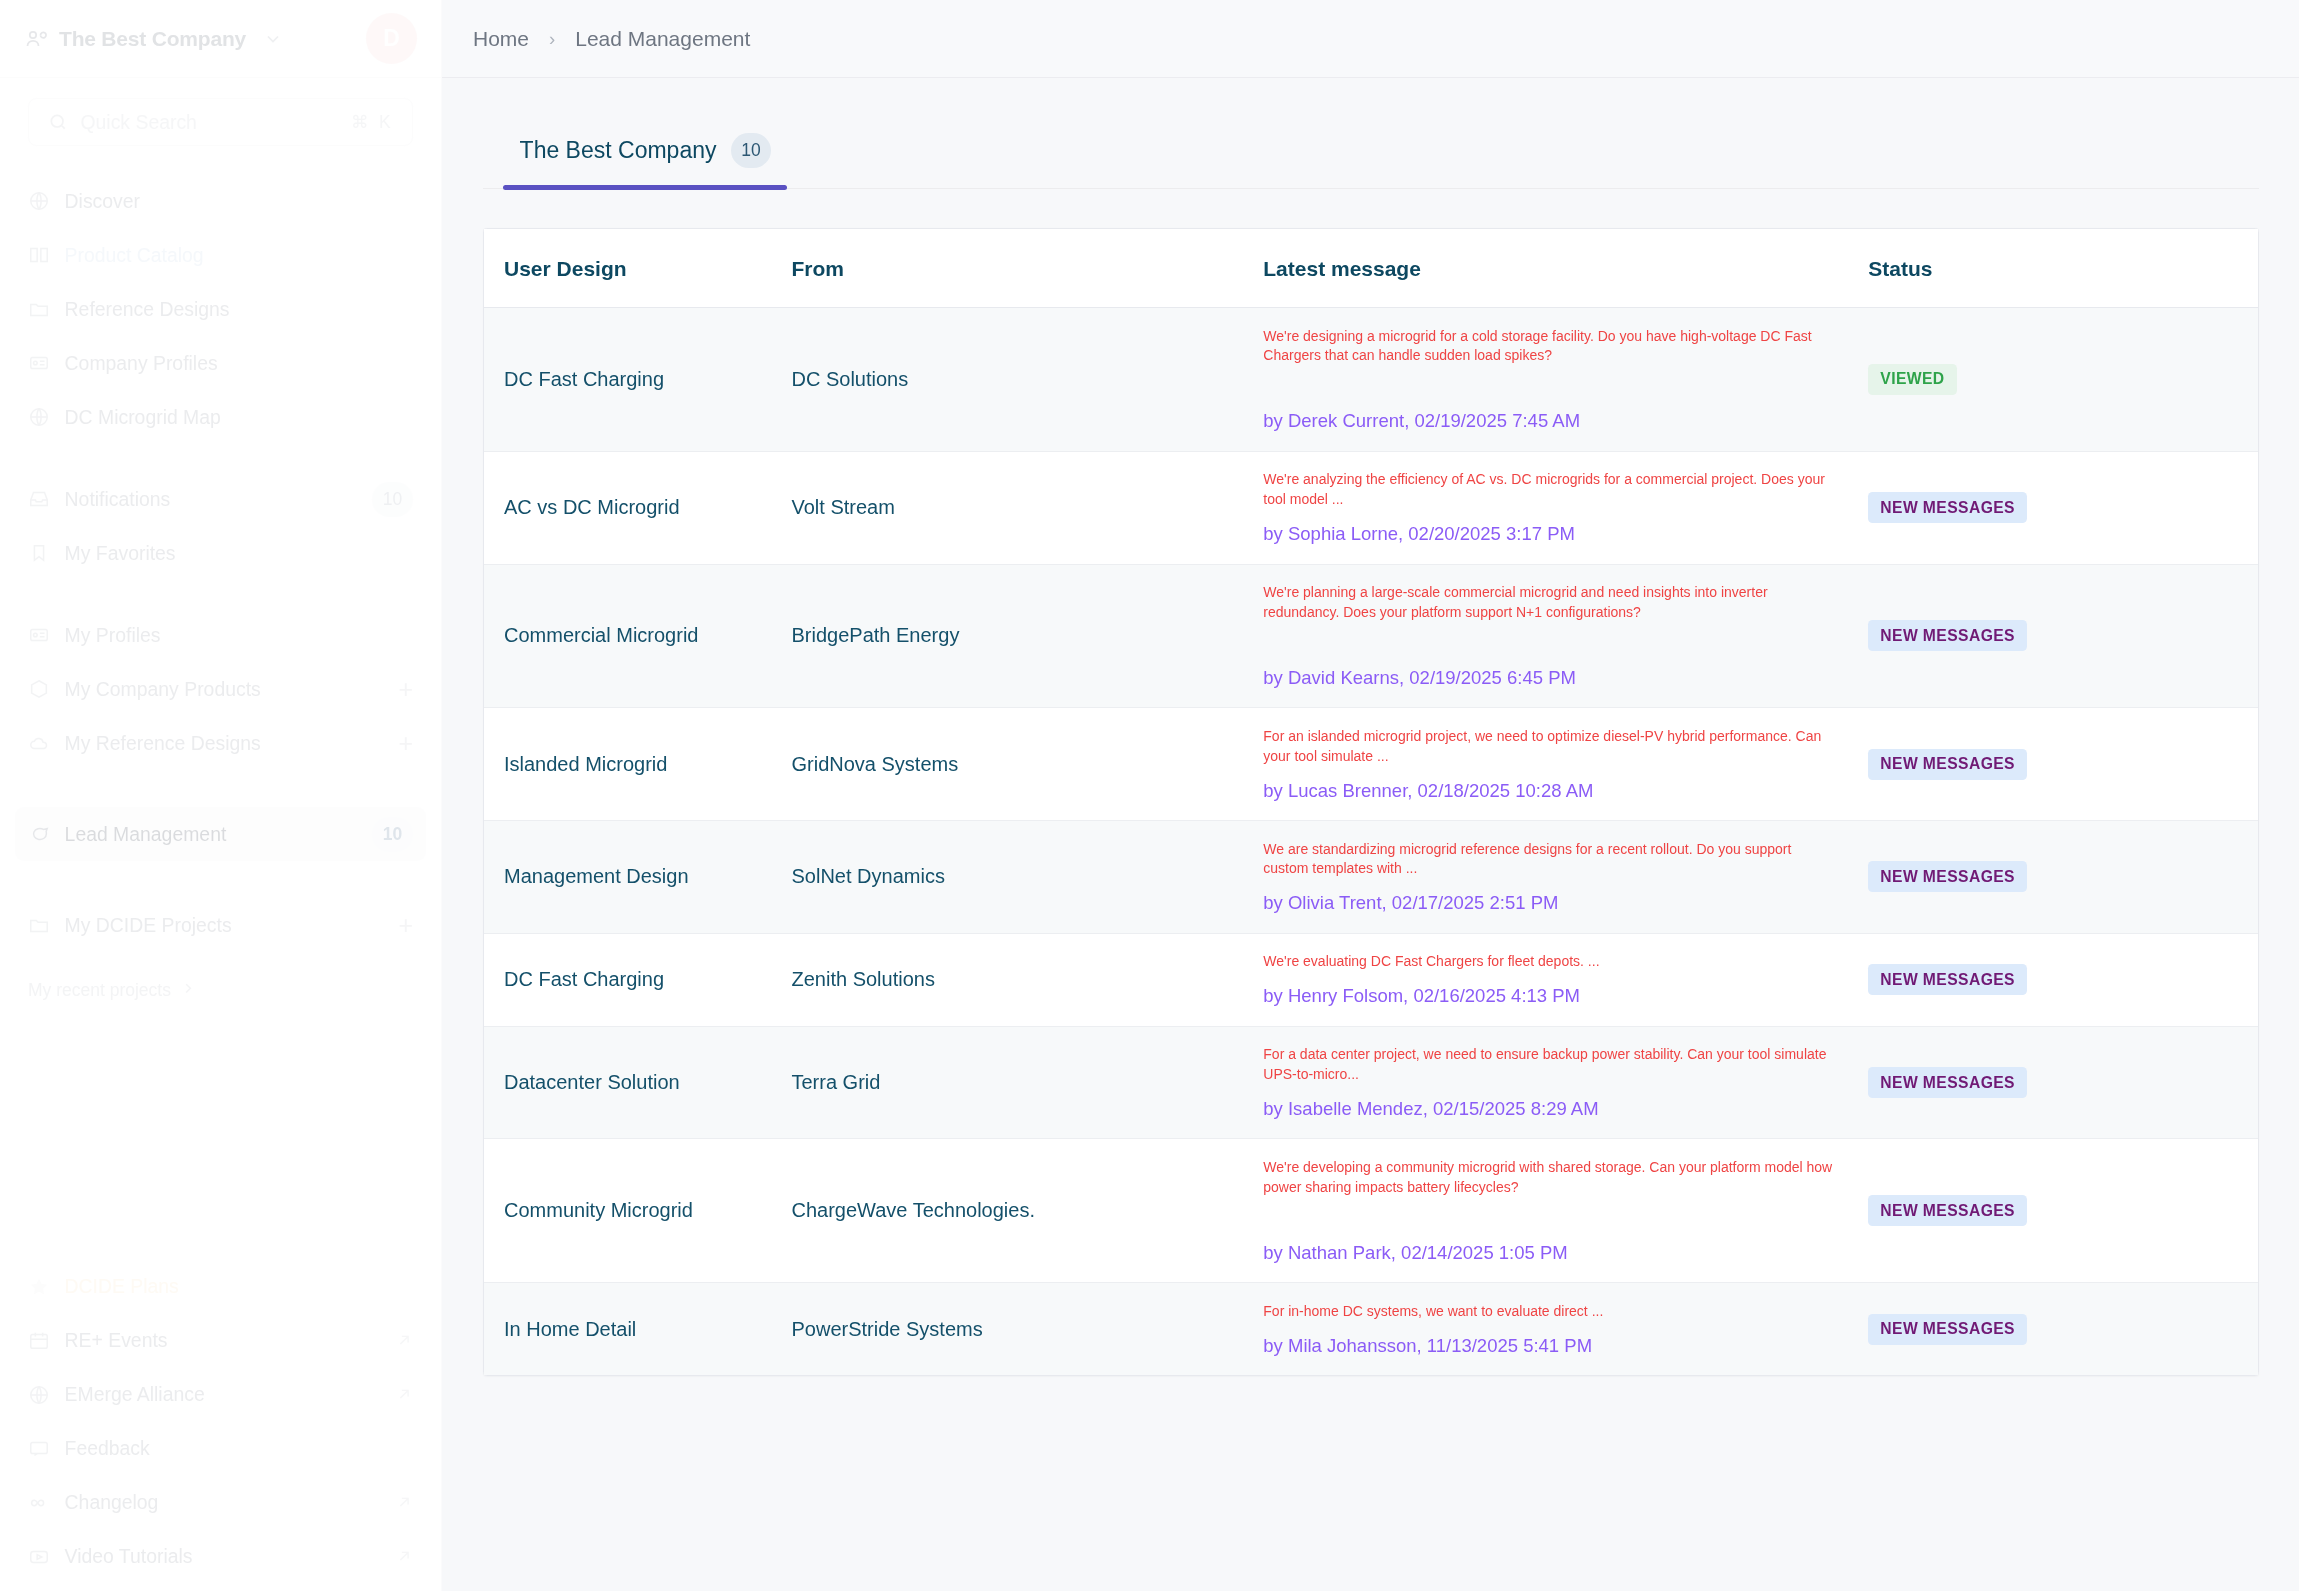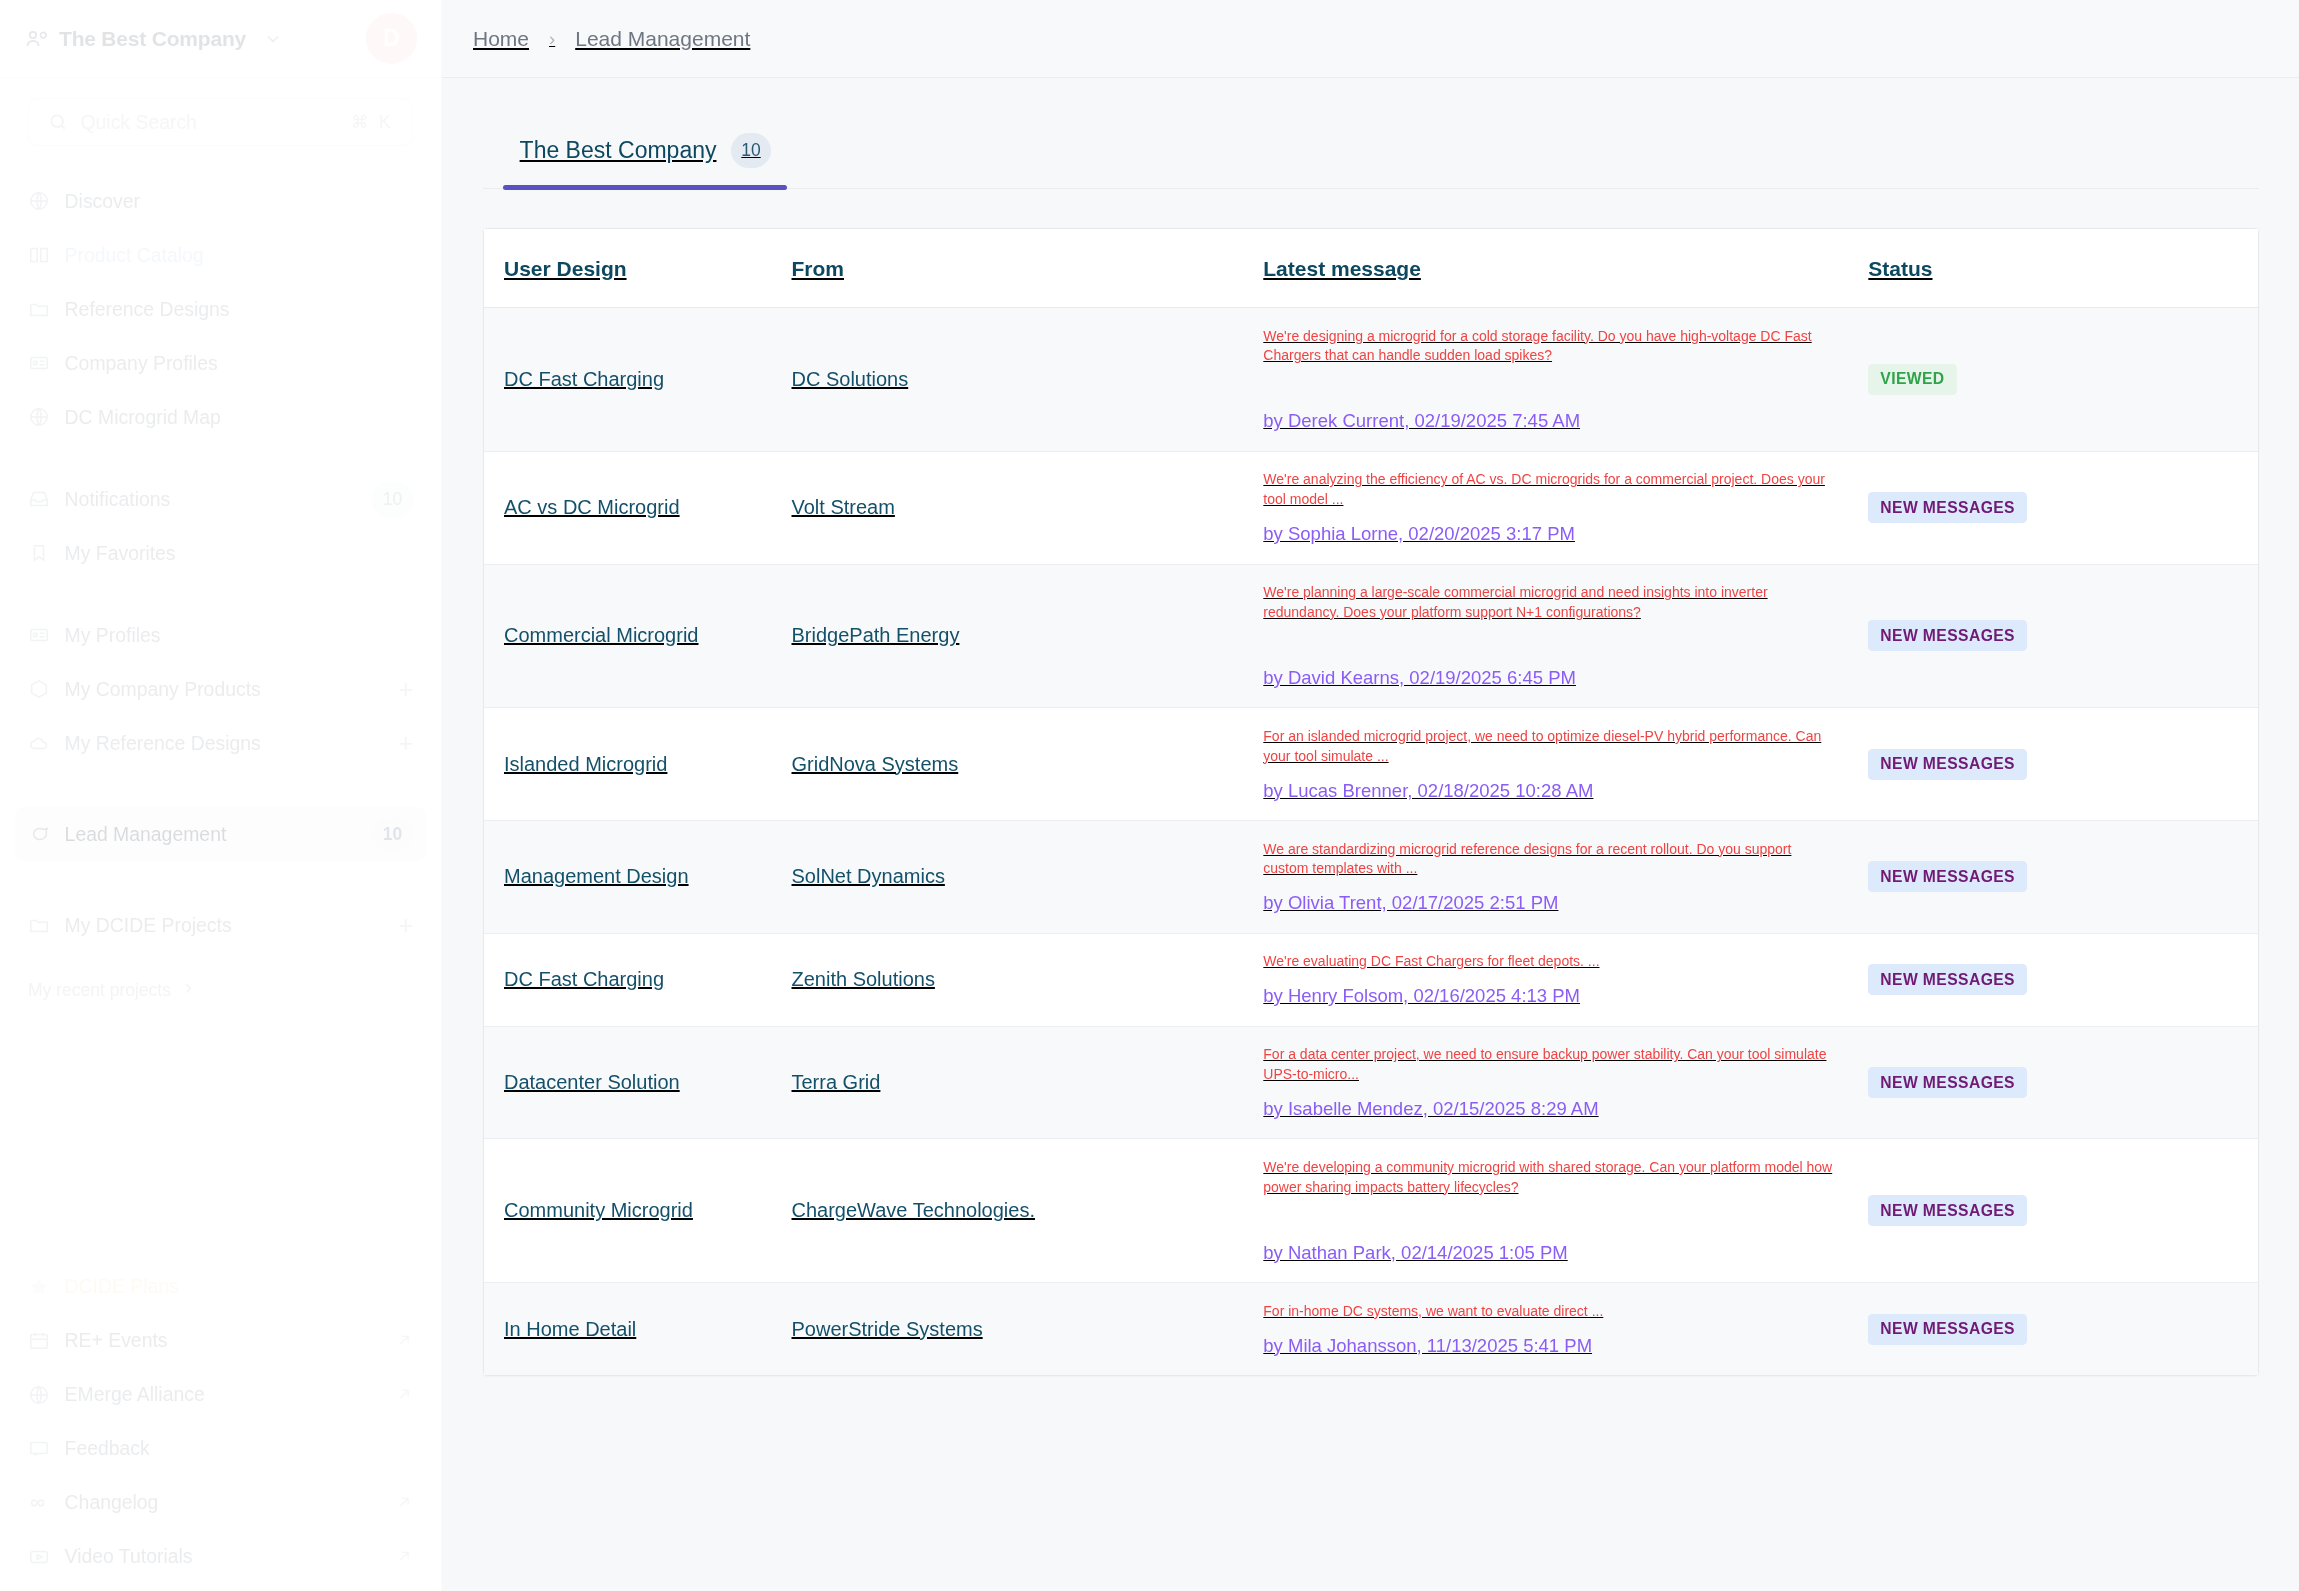--- a/index.html
+++ b/index.html
@@ -73,21 +73,21 @@
   .sb-plus { font-size: 25px; color: #c3c7ce; line-height: 1; }
   .sb-ext { width: 18.5px; height: 18.5px; color: #c9ccd3; }
   .sb-recent {
     display: flex; align-items: center; gap: 9.2px;
     margin: 28px 28px 0 28px; font-size: 17.5px; color: #b9bdc6;
   }
   .sb-gap-md { height: 37px; }
   .sb-bottom { position: absolute; left: 0; right: 0; bottom: 7.4px; }
 
   
-  .main { flex: 1; height: 1591px; background: #f7f8fa; position: relative; overflow: hidden; text-decoration: underline; }
+  .main { flex: 1; height: 1591px; background: #f7f8fa; position: relative; overflow: hidden; }
   .crumbs {
     height: 78px; display: flex; align-items: center; gap: 20px;
     padding: 0 31px; border-bottom: 0.9px solid #ececf0;
     background: #f8f9fb;
   }
   .crumb { font-size: 21px; color: #6e7682; }
   .crumb.sep { color: #aeb4bd; font-size: 18.5px; }
   .crumb.cur { color: #6e7682; }
 
   .content { padding: 55px 41px 0 41px; }

